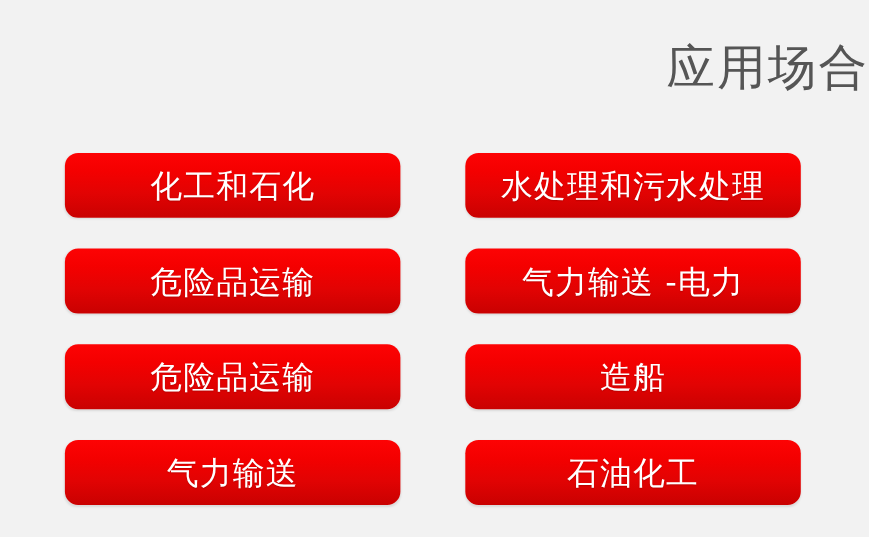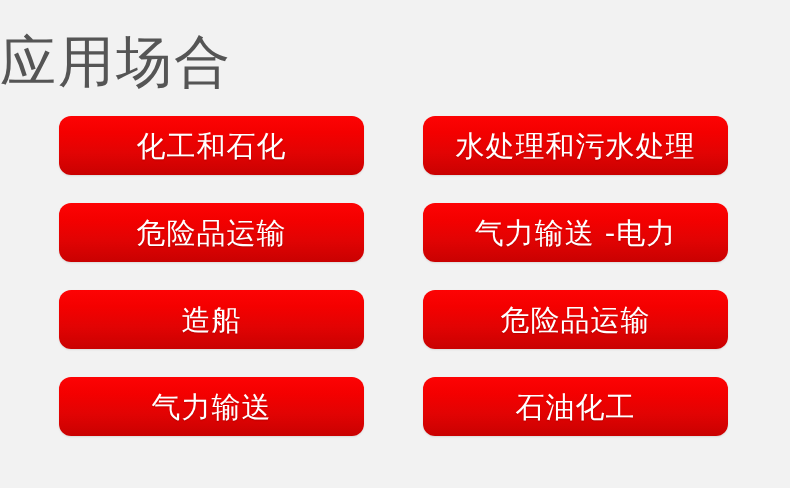--- a/index.html
+++ b/index.html
@@ -18,31 +18,31 @@
     width: 790px;
     height: 488px;
     background: #f2f2f2;
     box-sizing: border-box;
   }
   .page-title {
     position: absolute;
     top: 26px;
     left: 0;
     width: 790px;
-    text-align: left;
-    font-size: 56px;
+    text-align: right;
+    font-size: 44px;
     line-height: 72px;
     font-weight: 400;
     color: #555555;
     letter-spacing: 2px;
     white-space: nowrap;
   }
   .grid {
     position: absolute;
-    top: 116px;
+    top: 139px;
     left: 59px;
     width: 669px;
     display: grid;
     grid-template-columns: 305px 305px;
     grid-column-gap: 59px;
     grid-row-gap: 28px;
   }
   .chip {
     height: 59px;
     border-radius: 12px;
@@ -83,25 +83,25 @@
 
     <div class="chip">
       <span class="chip-label">危险品运输</span>
     </div>
 
     <div class="chip">
       <span class="chip-label">气力输送 -电力</span>
     </div>
 
     <div class="chip">
-      <span class="chip-label">造船</span>
+      <span class="chip-label">危险品运输</span>
     </div>
 
     <div class="chip">
-      <span class="chip-label">危险品运输</span>
+      <span class="chip-label">造船</span>
     </div>
 
     <div class="chip">
       <span class="chip-label">气力输送</span>
     </div>
 
     <div class="chip">
       <span class="chip-label">石油化工</span>
     </div>
 

